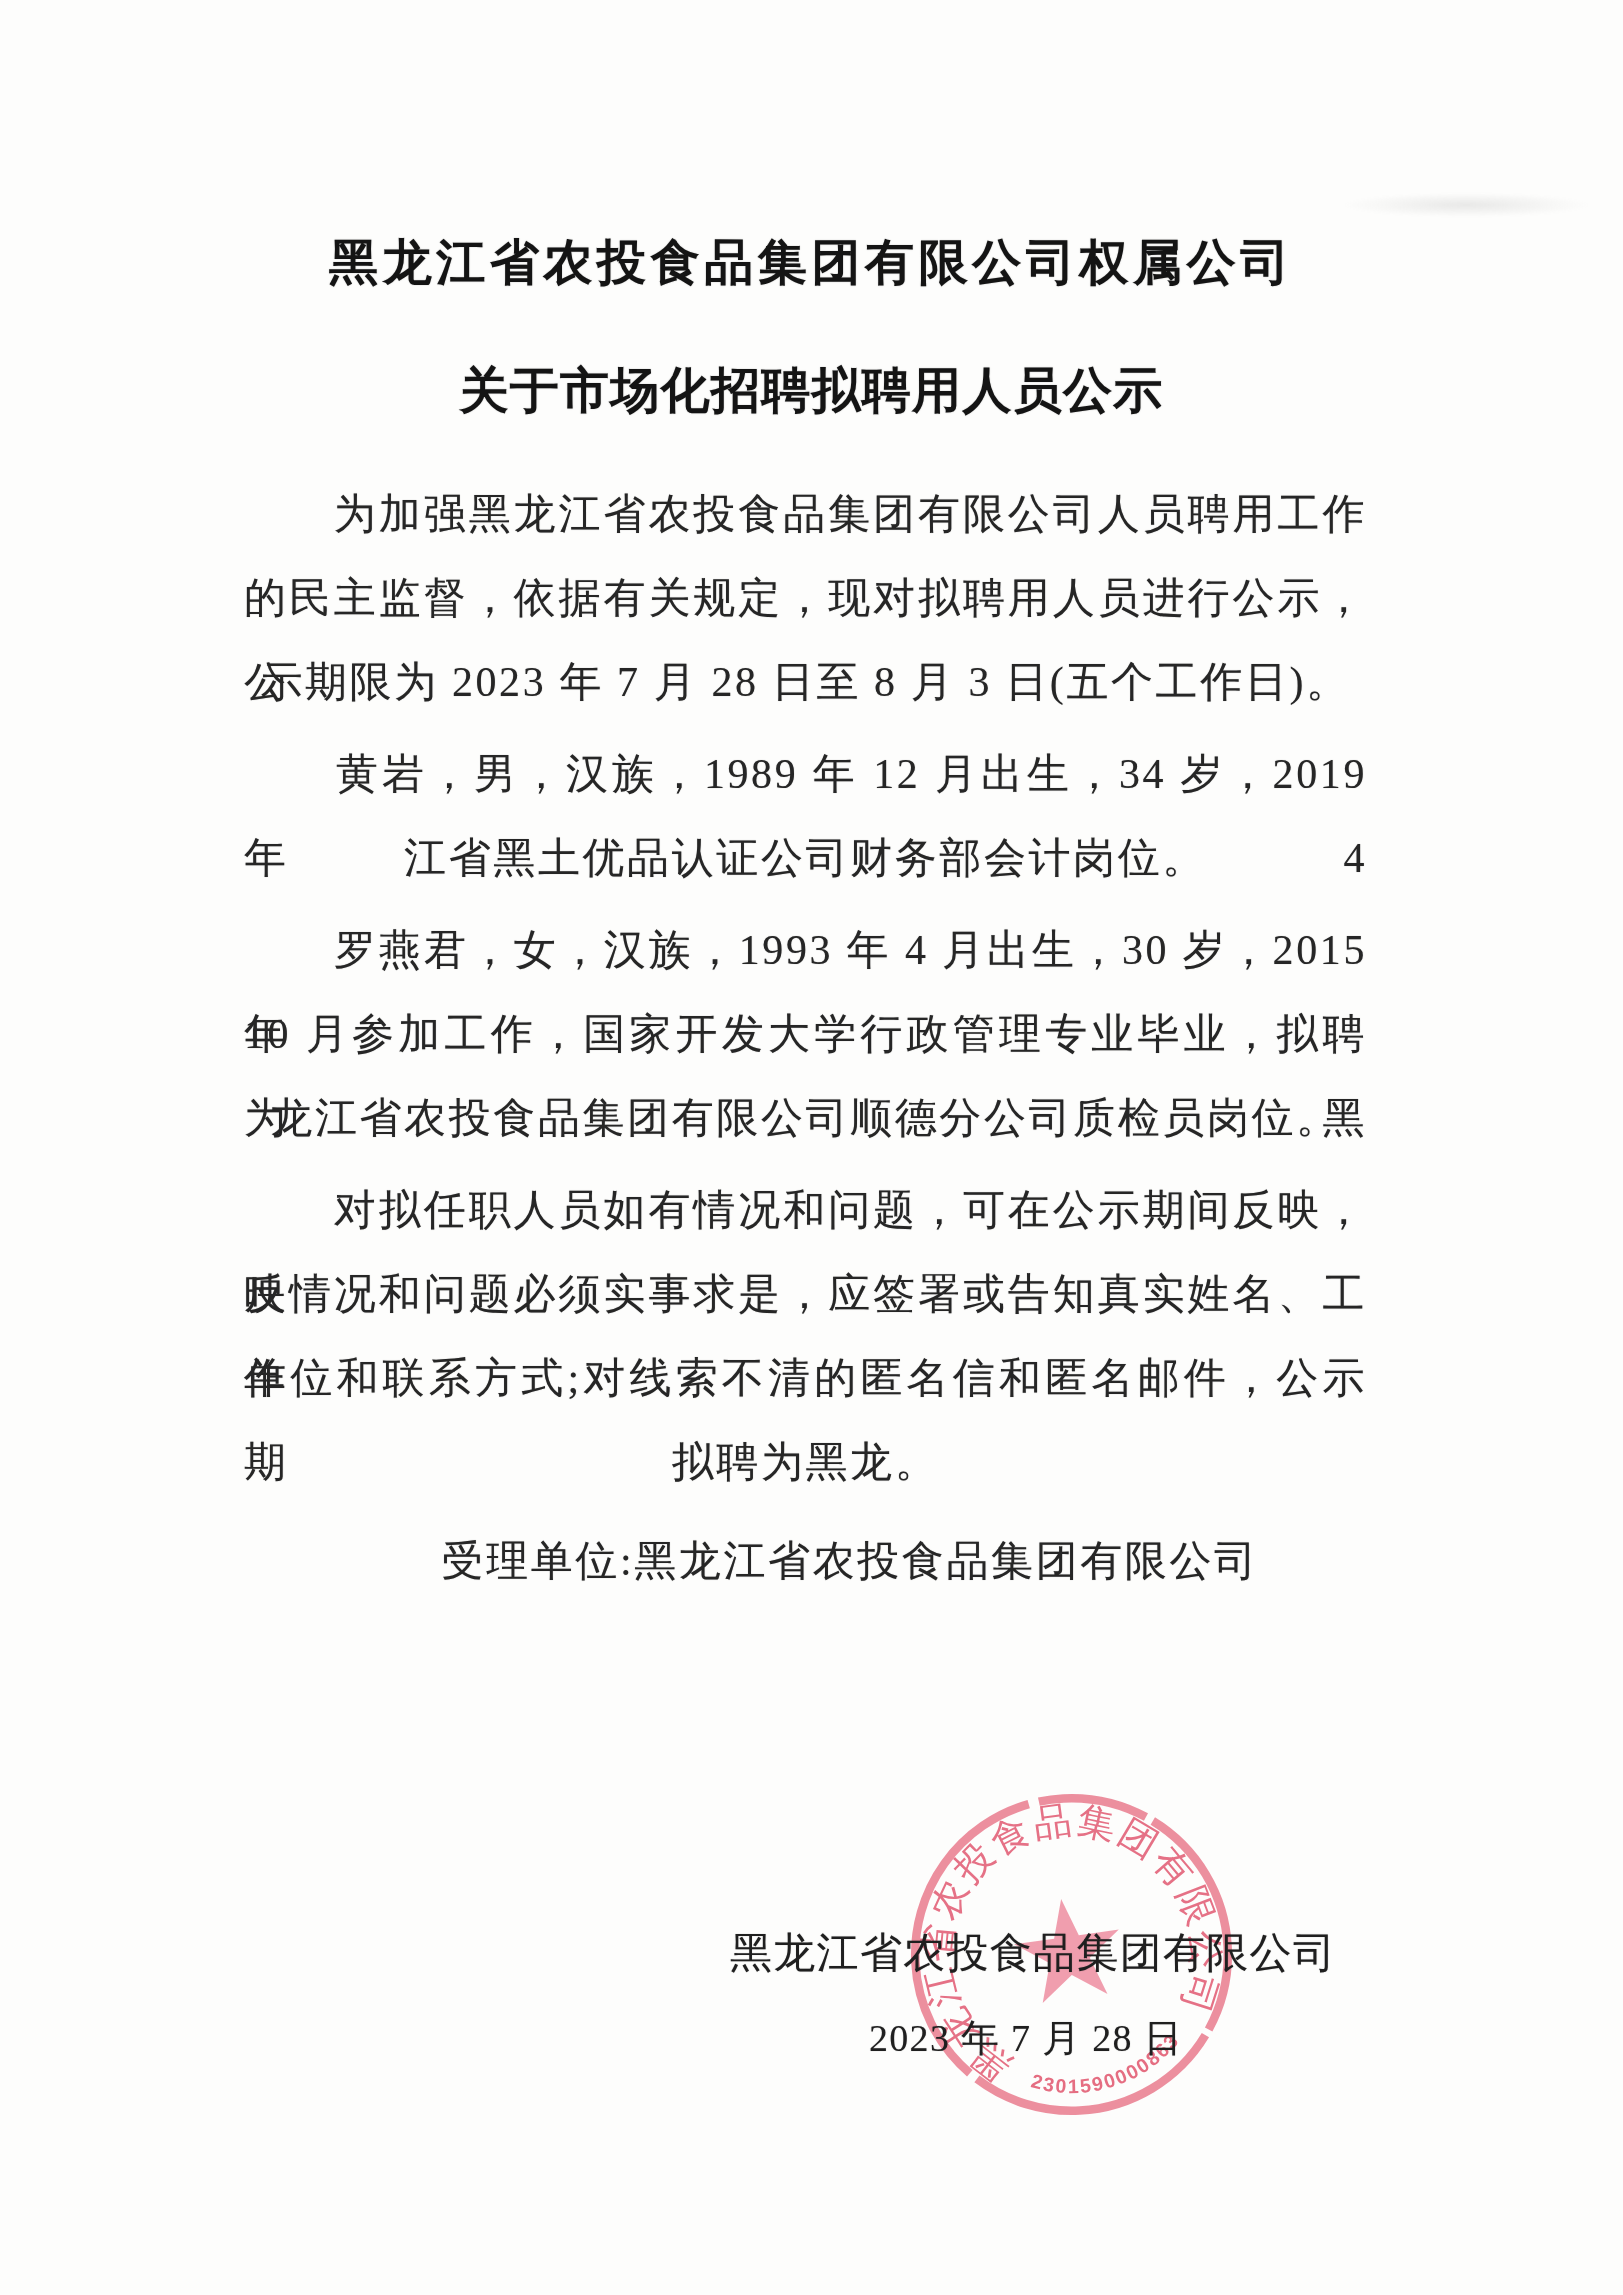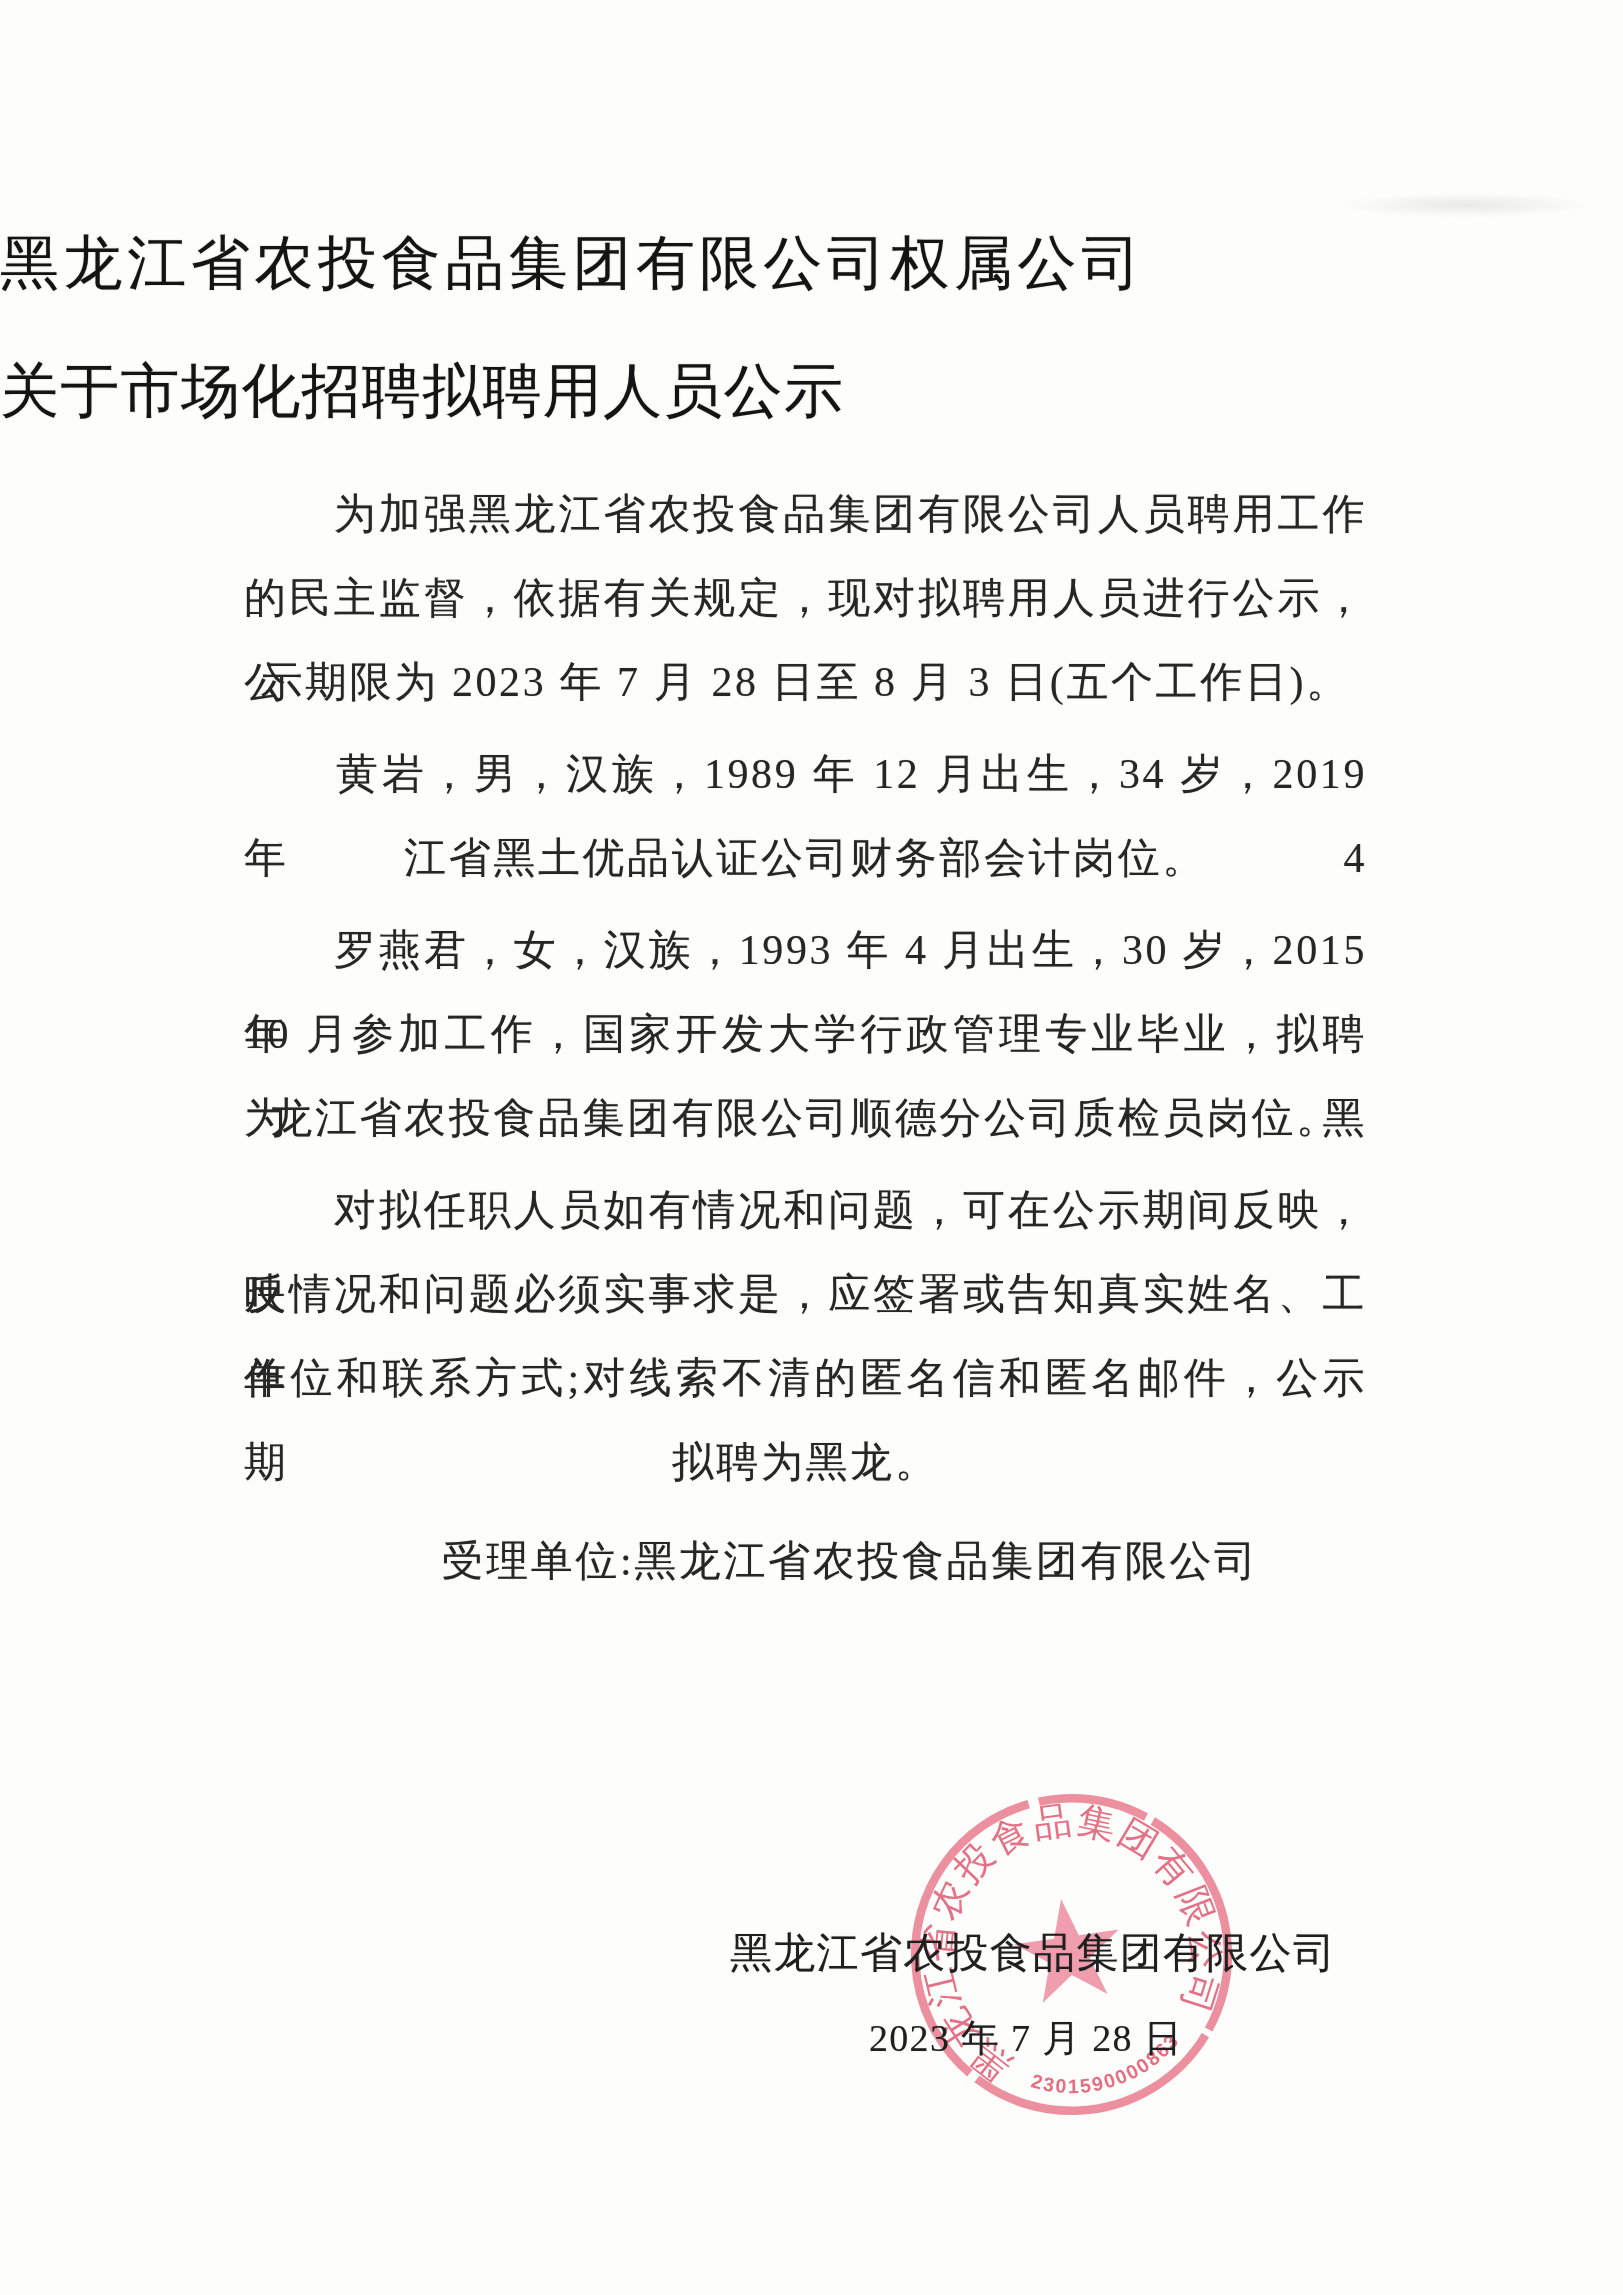--- a/index.html
+++ b/index.html
@@ -16,23 +16,24 @@
   .smudge {
     position: absolute;
     left: 1342px; top: 193px;
     width: 249px; height: 23.6px;
     background: radial-gradient(ellipse at center, rgba(150,150,150,0.20), rgba(150,150,150,0.0) 70%);
     filter: blur(1.3px);
   }
   .title {
     position: absolute;
     left: 0; width: 100%;
+    text-align: center;
     font-family: "Liberation Serif", "DejaVu Serif", serif;
-    font-weight: 400;
-    font-size: 59px;
+    font-weight: 700;
+    font-size: 49px;
     line-height: 72px;
     color: #141414;
     text-shadow: 0 0 1.3px rgba(25,25,25,0.35);
     white-space: nowrap;
   }
   #title-1 { top: 227px; letter-spacing: 4.6px; }
   #title-2 { top: 355px; letter-spacing: 1.3px; }
   .body-block {
     position: absolute;
     left: 236px; top: 464px;

